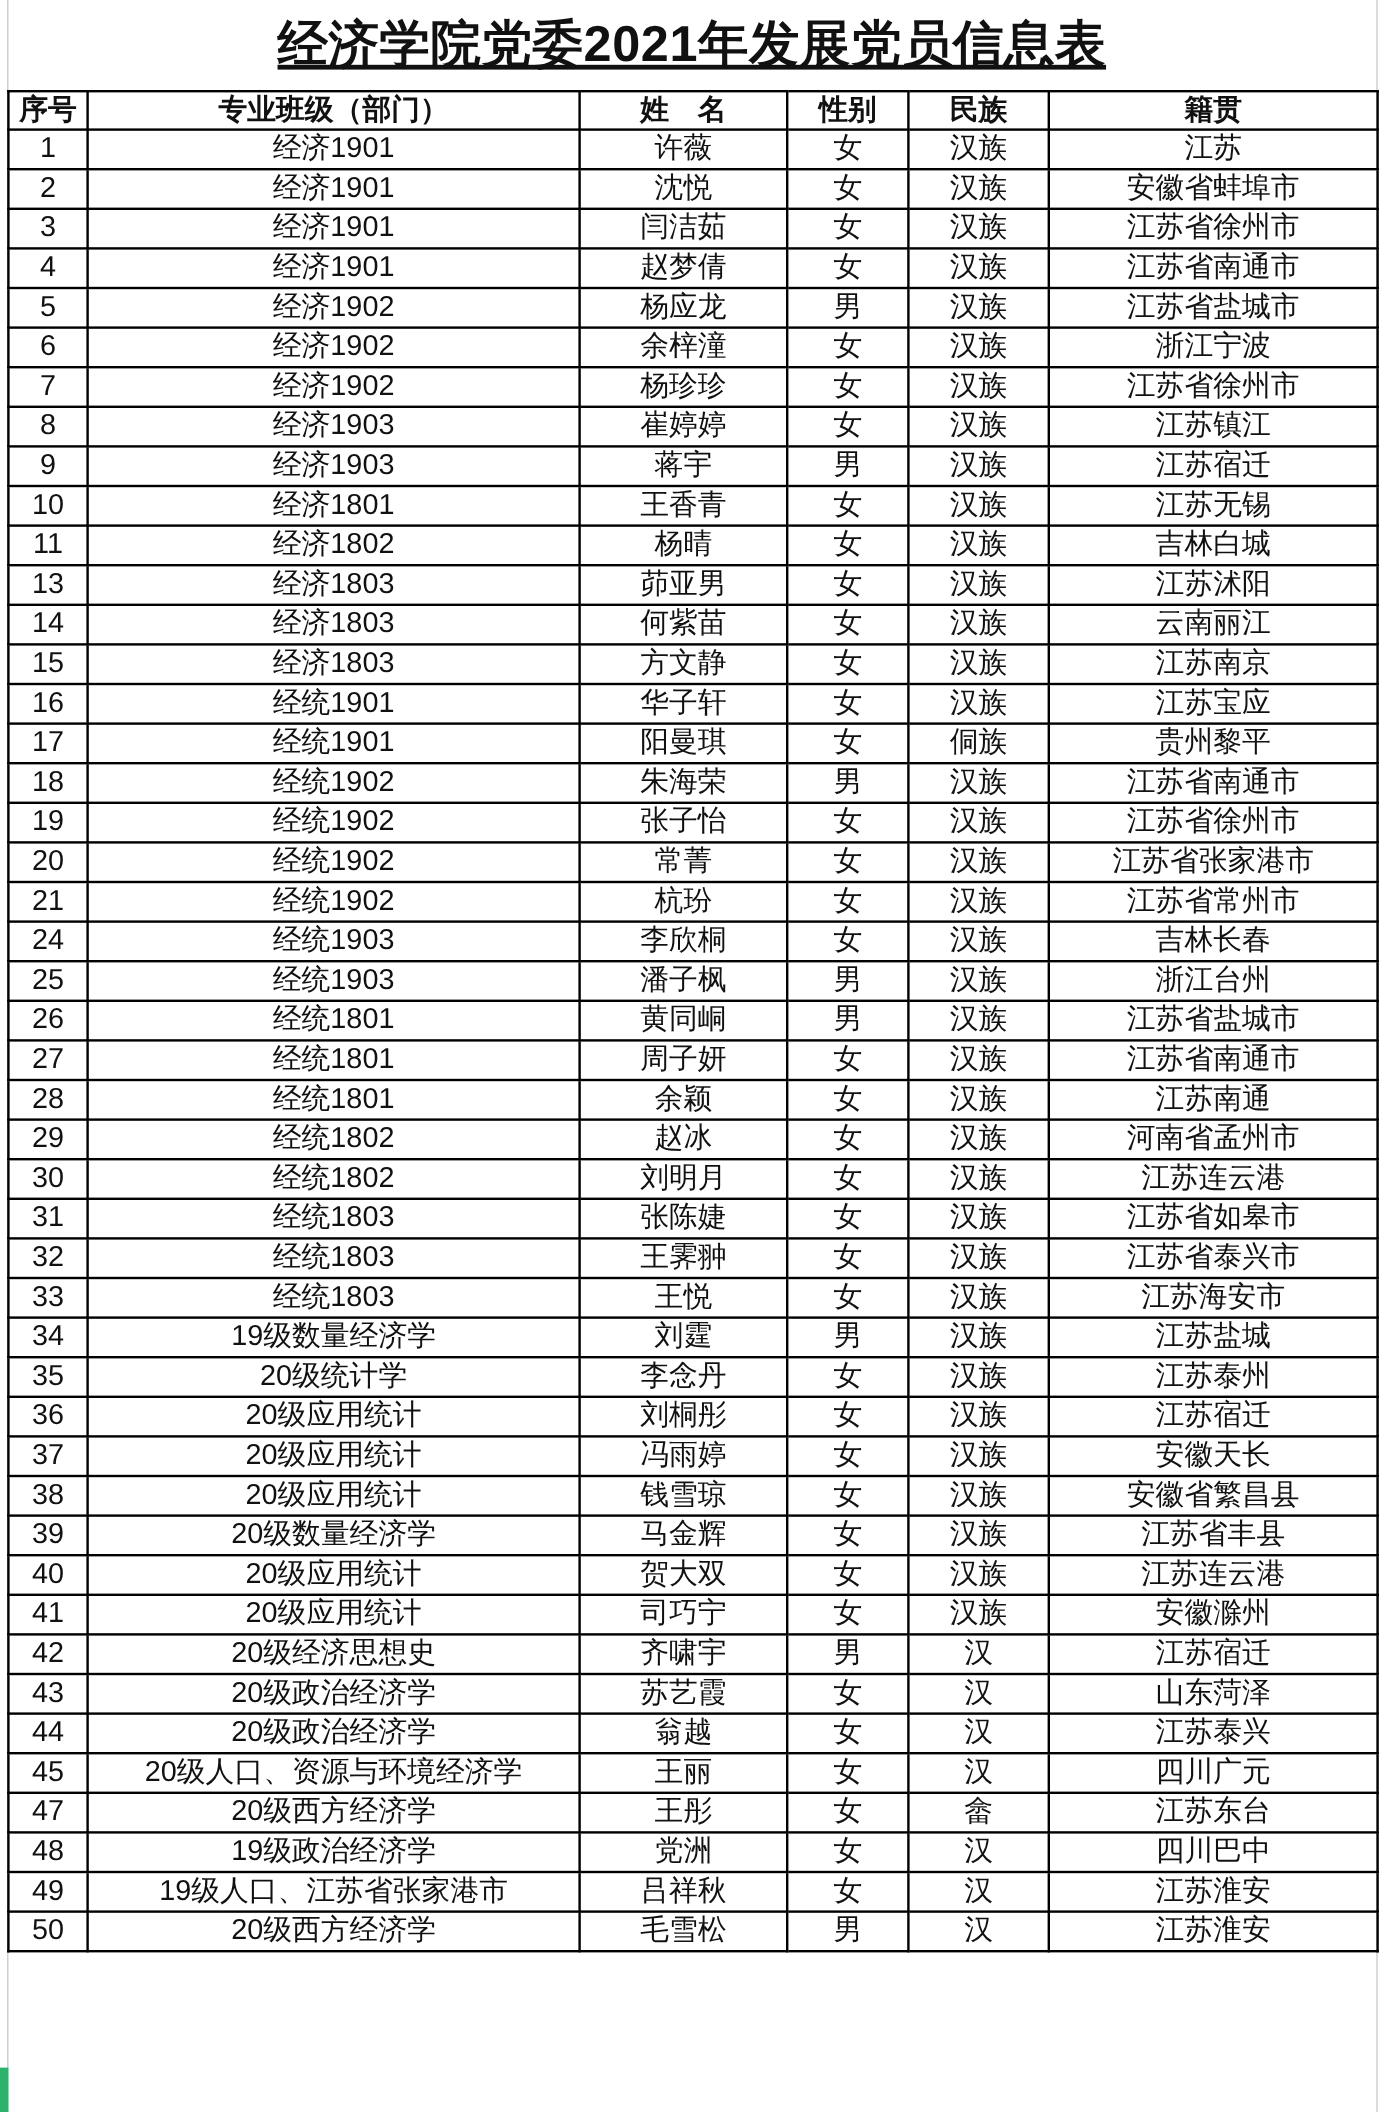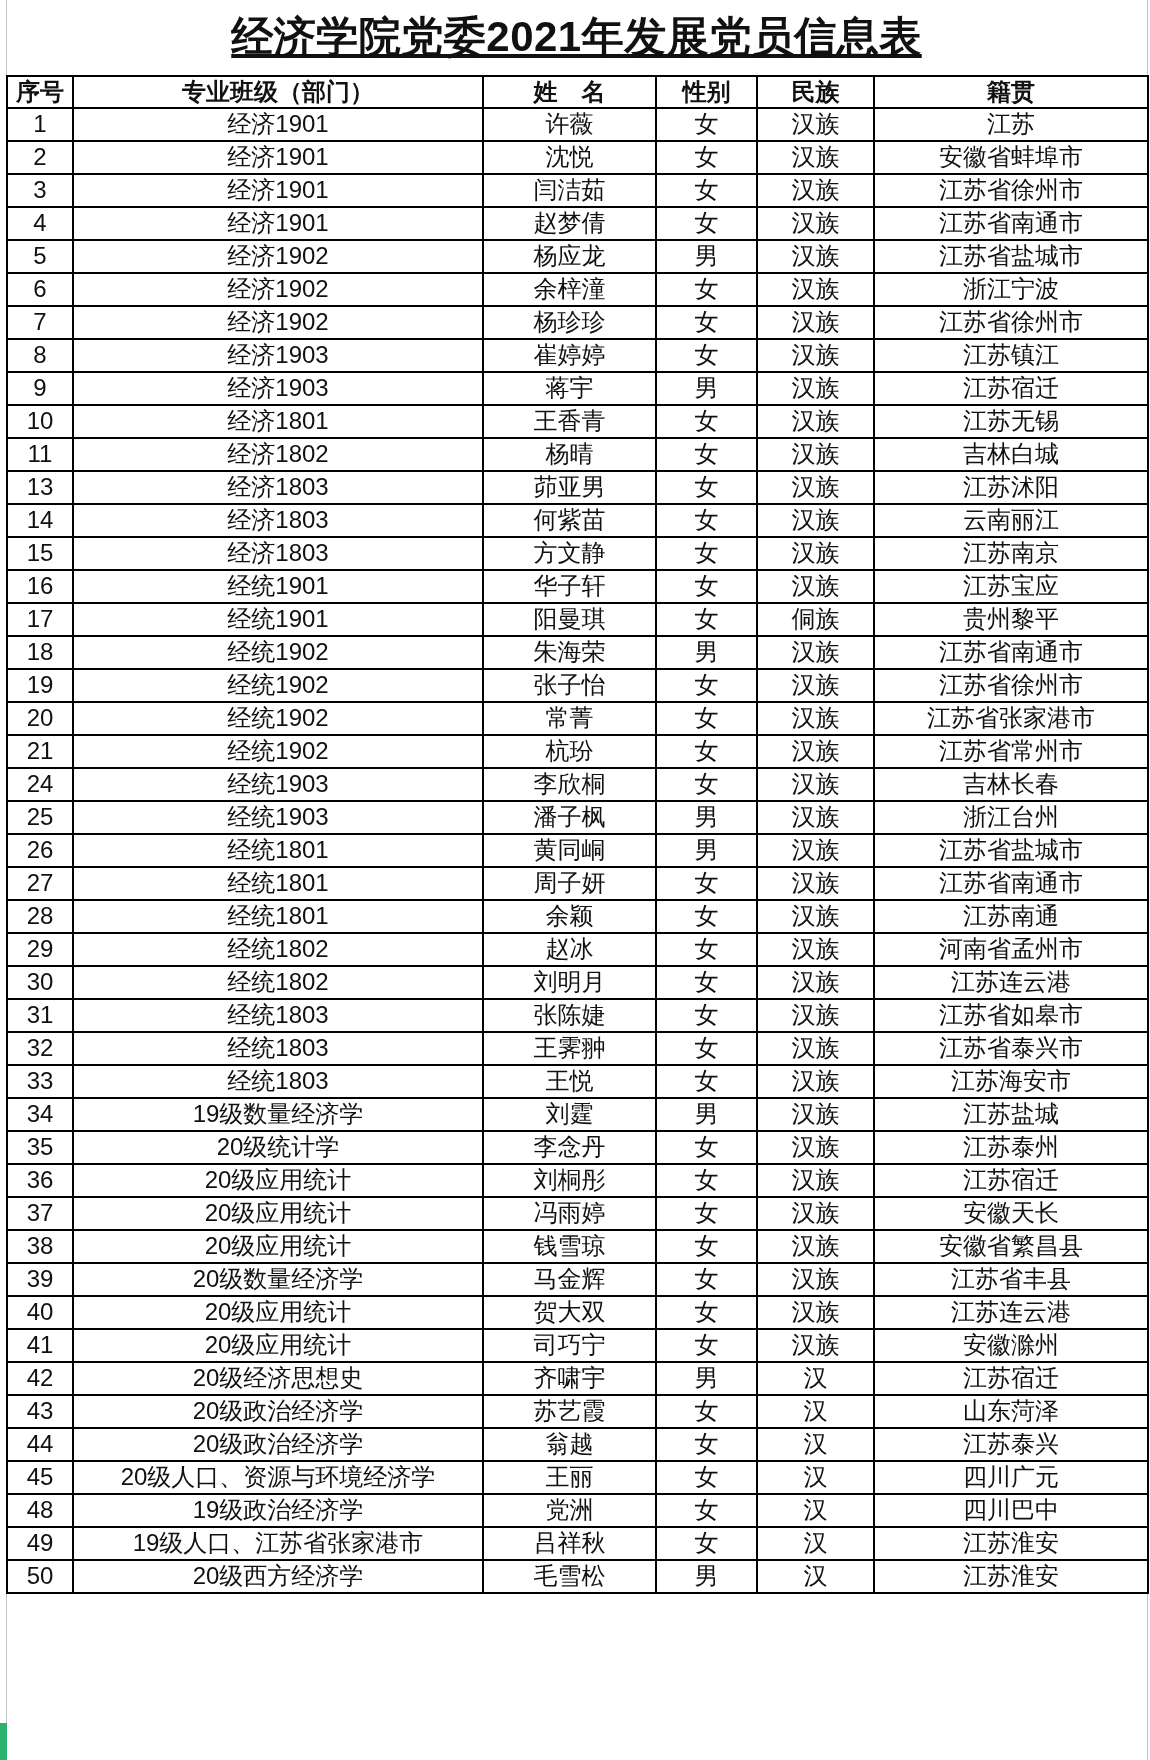--- a/index.html
+++ b/index.html
@@ -392,20 +392,28 @@
   </tr>
       <tr>
     <td>45</td>
     <td>20级人口、资源与环境经济学</td>
     <td>王丽</td>
     <td>女</td>
     <td>汉</td>
     <td>四川广元</td>
   </tr>
       <tr>
+    <td>47</td>
+    <td>20级西方经济学</td>
+    <td>王彤</td>
+    <td>女</td>
+    <td>畲</td>
+    <td>江苏东台</td>
+  </tr>
+      <tr>
     <td>48</td>
     <td>19级政治经济学</td>
     <td>党洲</td>
     <td>女</td>
     <td>汉</td>
     <td>四川巴中</td>
   </tr>
       <tr>
     <td>49</td>
     <td>19级人口、江苏省张家港市</td>

